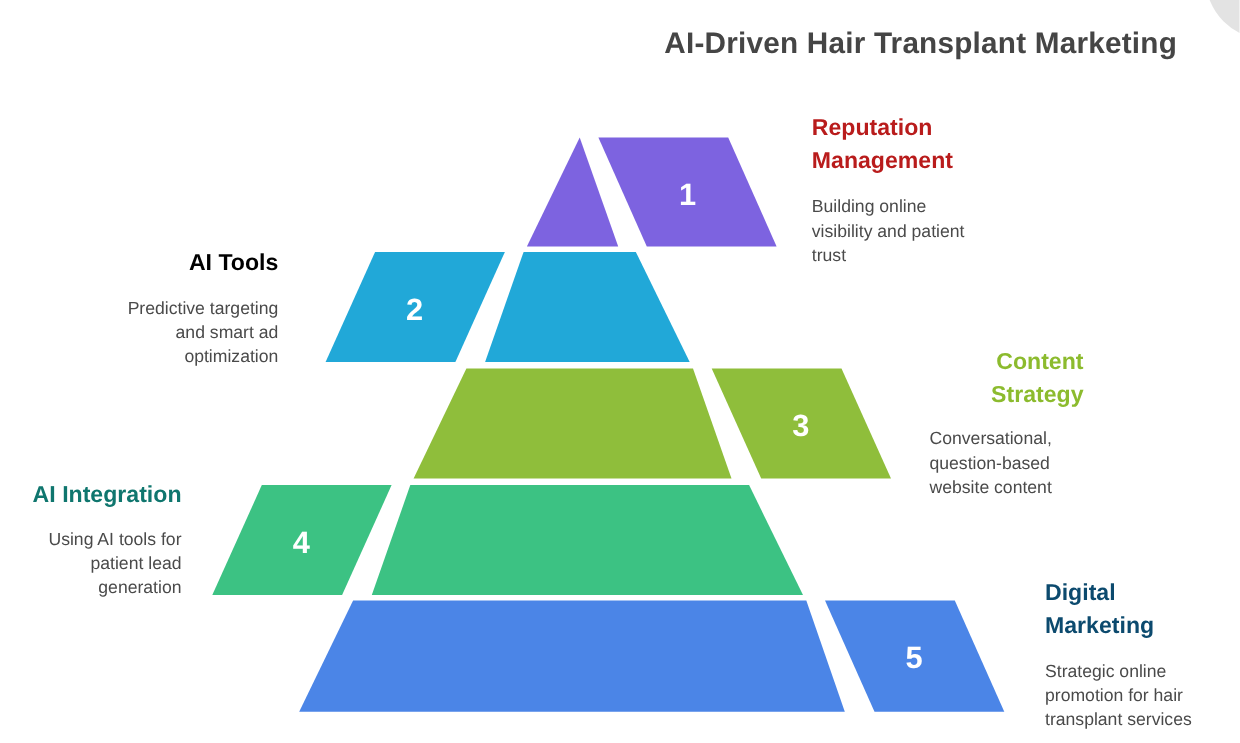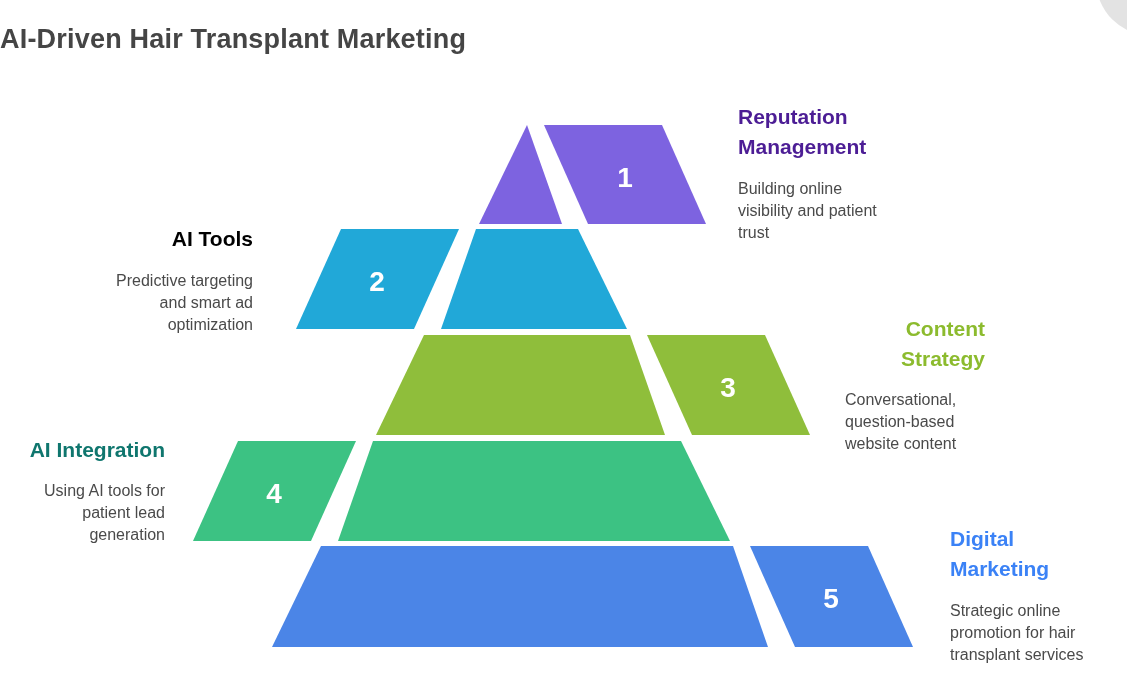--- a/index.html
+++ b/index.html
@@ -1,21 +1,21 @@
 <!DOCTYPE html>
 <html><head>
 <meta charset="utf-8">
 <style>
   html,body{margin:0;padding:0;background:#fff;}
   .stage{
     position:relative;width:1127px;height:675px;background:#ffffff;
     overflow:hidden;font-family:"Liberation Sans",sans-serif;
   }
   .title{
-    position:absolute;top:24px;left:0;width:1070px;text-align:left;
+    position:absolute;top:24px;left:0;width:1070px;text-align:right;
     font-size:27px;font-weight:bold;color:#454545;letter-spacing:.2px;
   }
   .corner-circle{
     position:absolute;width:112px;height:112px;border-radius:50%;
     left:1096px;top:-76px;background:#E3E3E3;
   }
   svg{position:absolute;left:0;top:0;}
   .num{
     font-family:"Liberation Sans",sans-serif;font-size:28px;font-weight:bold;
     fill:#ffffff;text-anchor:middle;dominant-baseline:central;
@@ -62,37 +62,37 @@
     </g>
 
     <g>
       <polygon points="321,546 733,546 768,647 272,647" fill="#4B85E7"></polygon>
       <polygon points="750,546 868,546 913,647 795,647" fill="#4B85E7"></polygon>
       <text class="num" x="831" y="598">5</text>
     </g>
   </svg>
 
   <div class="label-block" style="left:738px;top:102px;width:185px;">
-    <div class="heading" style="color: #4c1d95;">Reputation Management</div>
+    <div class="heading" style="color: #b91c1c;">Reputation Management</div>
     <div class="desc" style="width:160px;">Building online visibility and patient trust</div>
   </div>
 
   <div class="label-block right-align" style="left:53px;top:224px;width:200px;">
     <div class="heading" style="color: #000000;">AI Tools</div>
     <div class="desc" style="width:165px;">Predictive targeting and smart ad optimization</div>
   </div>
 
   <div class="label-block" style="left:845px;top:314px;width:150px;">
     <div class="heading" style="width: 140px; color: rgb(140, 187, 46); text-align: right;">Content Strategy</div>
     <div class="desc" style="width:132px;margin-top:15px;">Conversational, question-based website content</div>
   </div>
 
   <div class="label-block right-align" style="left:0px;top:435px;width:165px;">
     <div class="heading" style="color: #0f766e;">AI Integration</div>
     <div class="desc" style="width:133px;margin-top:15px;">Using AI tools for patient lead generation</div>
   </div>
 
   <div class="label-block" style="left:950px;top:524px;width:160px;">
-    <div class="heading" style="width: 150px; color: #3b82f6;">Digital Marketing</div>
+    <div class="heading" style="width: 150px; color: #0c4a6e;">Digital Marketing</div>
     <div class="desc" style="width:152px;">Strategic online promotion for hair transplant services</div>
   </div>
 
 </div>
 
 </body></html>

